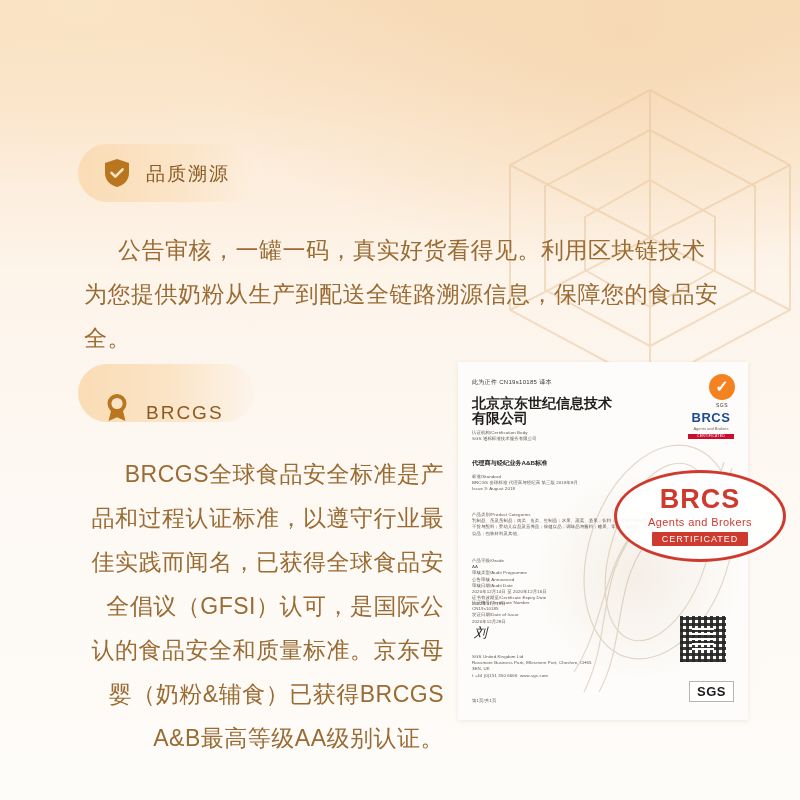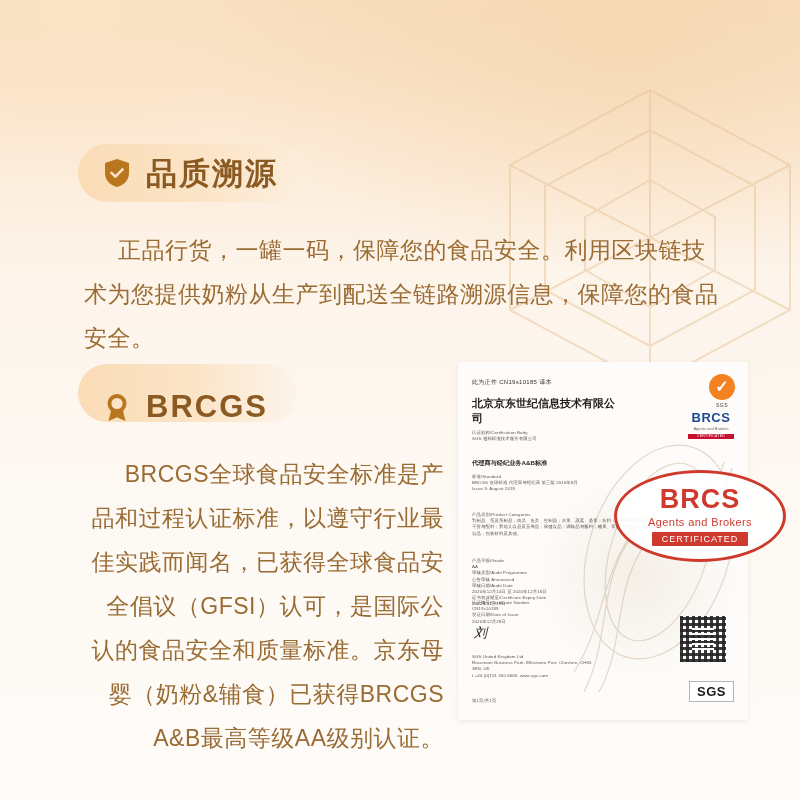--- a/index.html
+++ b/index.html
@@ -50,22 +50,22 @@
     width: 30px;
     height: 30px;
     display: inline-flex;
     align-items: center;
     justify-content: center;
     color: #b9761f;
     flex: none;
   }
   .pill .pill-icon svg { display: block; }
   .pill .pill-text {
-    font-size: 31px;
-    font-weight: bold;
+    font-size: 19px;
+    font-weight: normal;
     letter-spacing: 2px;
     color: #8a5a22;
     line-height: 1;
     white-space: nowrap;
   }
 
   #pill-quality { left: 78px; top: 144px; }
   #pill-brcgs { left: 78px; top: 364px; align-items: flex-end; }
 
   
@@ -125,21 +125,21 @@
     line-height: 6.2px;
     letter-spacing: 0.1px;
     white-space: pre-wrap;
   }
   .cert-company {
     position: absolute;
     left: 14px;
     top: 34px;
     width: 150px;
     color: #201d1b;
-    font-size: 11px;
+    font-size: 14px;
     font-weight: bold;
     line-height: 15px;
   }
   .cert-header {
     position: absolute;
     left: 14px;
     top: 16px;
     color: #3a3431;
     font-size: 6px;
     letter-spacing: 0.3px;
@@ -324,21 +324,21 @@
   <div class="pill" id="pill-quality">
     <span class="pill-icon">
       <svg width="28" height="30" viewBox="0 0 28 30" fill="currentColor">
         <path d="M14 1 L26 5 V15 C26 23 20 27.5 14 29 C8 27.5 2 23 2 15 V5 Z"></path>
         <path d="M8.5 14.8 L12.3 18.6 L19.6 11.3" fill="none" stroke="#fbe4c6" stroke-width="2.6" stroke-linecap="round" stroke-linejoin="round"></path>
       </svg>
     </span>
     <span class="pill-text">品质溯源</span>
   </div>
 
-  <div class="para" id="para-quality">正品行货，一罐一码，保障您的食品安全。利用区块链技术为您提供奶粉从生产到配送全链路溯源信息，保障您的食品安全。</div>
+  <div class="para" id="para-quality">公告审核，一罐一码，真实好货看得见。利用区块链技术为您提供奶粉从生产到配送全链路溯源信息，保障您的食品安全。</div>
 
   <div class="pill" id="pill-brcgs">
     <span class="pill-icon">
       <svg width="28" height="30" viewBox="0 0 28 30" fill="currentColor">
         <circle cx="14" cy="11.5" r="9.5"></circle>
         <path d="M8 19 L5.5 29 L14 25.2 L22.5 29 L20 19 Z"></path>
         <circle cx="14" cy="11.5" r="5.6" fill="#fbe4c6"></circle>
       </svg>
     </span>
     <span class="pill-text">BRCGS</span>

